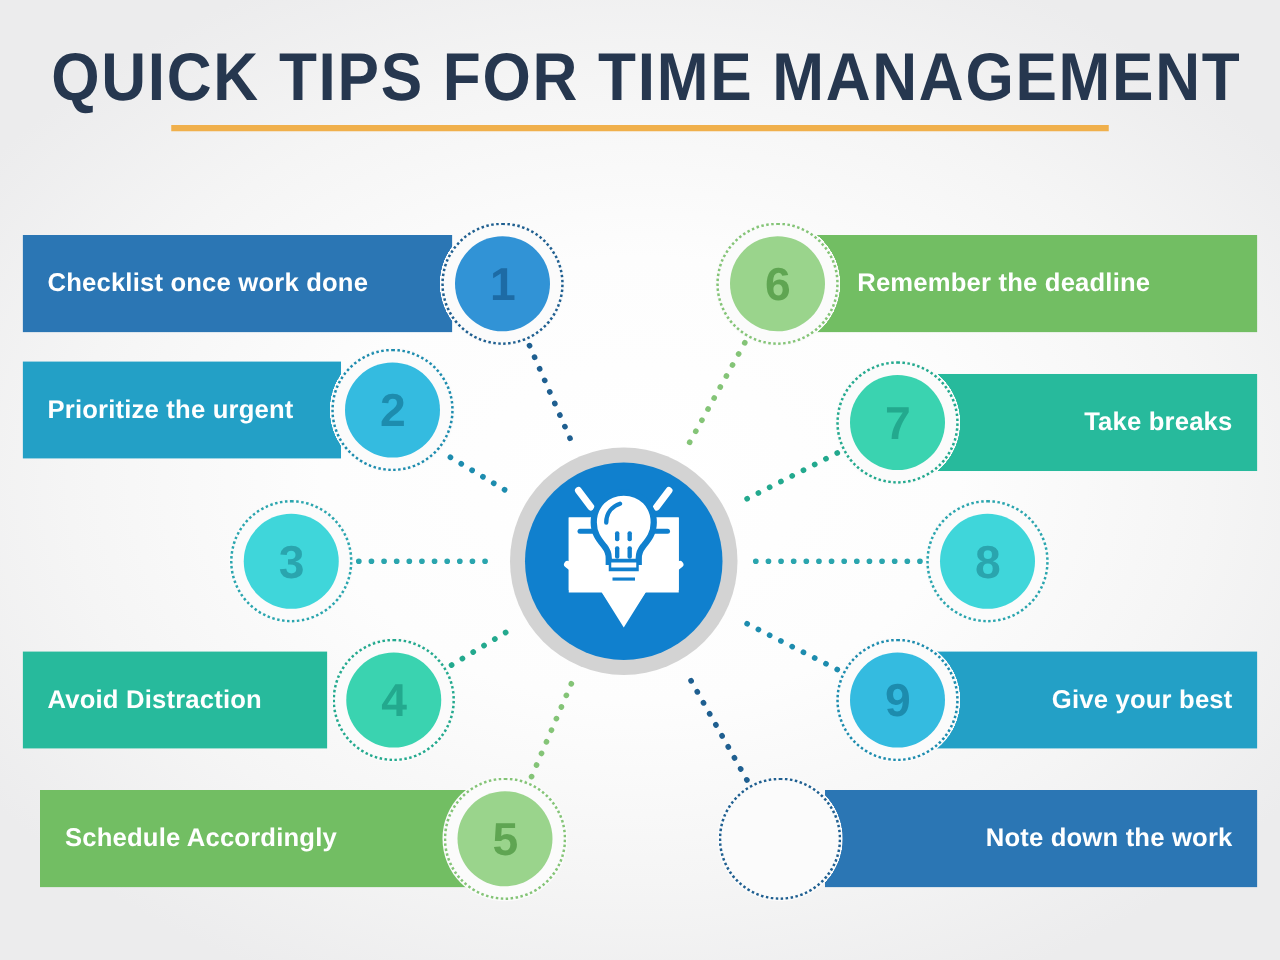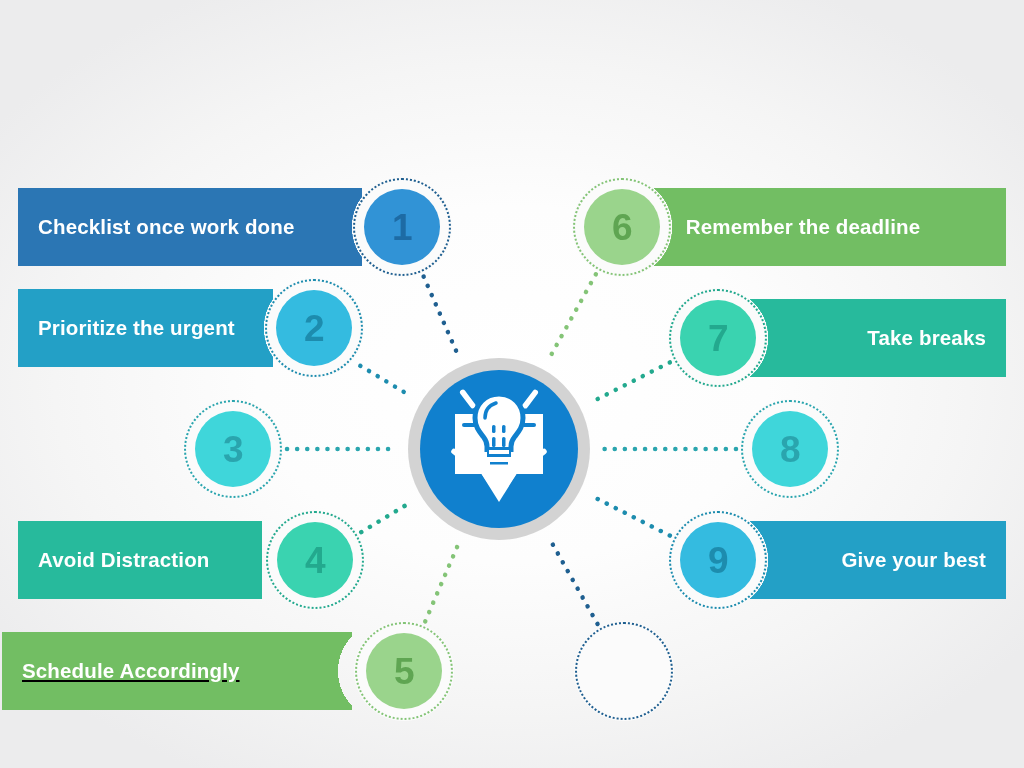--- a/index.html
+++ b/index.html
@@ -160,20 +160,24 @@
     font-size: 37px;
     line-height: 1;
     letter-spacing: -0.5px;
   }
 </style>
 </head>
 <body>
 
 <div id="infographic">
 
+  <div class="title-block">
+    <div class="title-text" style="color: rgb(38, 55, 79);">QUICK TIPS FOR TIME MANAGEMENT</div>
+    <div class="title-rule" style="background: rgb(240, 176, 76);"></div>
+  </div>
 
   <svg class="connector-layer" viewBox="0 0 1024 768" width="1024" height="768">
       <line x1="423.6208288989487" y1="276.482721809965" x2="457.35988508350624" y2="353.69994318080813" stroke="#1f5f90" stroke-width="4.5" stroke-linecap="round" stroke-dasharray="0.1 10"></line>
       <line x1="360.3046179884774" y1="365.78277079308646" x2="409.82073572589536" y2="395.4924414355372" stroke="#1d8cae" stroke-width="4.5" stroke-linecap="round" stroke-dasharray="0.1 10"></line>
       <line x1="287" y1="449" x2="395" y2="449" stroke="#2aa5ae" stroke-width="4.5" stroke-linecap="round" stroke-dasharray="0.1 10"></line>
       <line x1="361.2379664559307" y1="532.1064441488679" x2="409.9491016404298" y2="502.72092237995815" stroke="#23a98e" stroke-width="4.5" stroke-linecap="round" stroke-dasharray="0.1 10"></line>
       <line x1="425.2446494056229" y1="621.3546087573865" x2="458.084378922504" y2="544.6133460968853" stroke="#84c477" stroke-width="4.5" stroke-linecap="round" stroke-dasharray="0.1 10"></line>
       <line x1="595.8294947084983" y1="274.234570526125" x2="549.4024546354848" y2="358.0297160237592" stroke="#84c477" stroke-width="4.5" stroke-linecap="round" stroke-dasharray="0.1 10"></line>
       <line x1="669.8336154855568" y1="362.4130990004712" x2="591.7648886944831" y2="401.9821797027962" stroke="#23a98e" stroke-width="4.5" stroke-linecap="round" stroke-dasharray="0.1 10"></line>
       <line x1="736" y1="449" x2="603" y2="449" stroke="#2aa5ae" stroke-width="4.5" stroke-linecap="round" stroke-dasharray="0.1 10"></line>
@@ -221,21 +225,21 @@
         </div>
         <div class="num-wrap" style="left: 265px;">
           <div class="num-gap"></div>
           <div class="num-ring" style="border-color: rgb(35, 169, 142);"></div>
           <div class="num-circle" style="background: rgb(58, 211, 176);">
             <span class="num-text" style="color: rgb(35, 169, 142);">4</span>
           </div>
         </div>
       </div>
       <div class="row left" style="left: 0px; top: 632px; width: 1024px;">
-        <div class="bar" style="left: 2px; width: 350px; right: auto; background: rgb(114, 190, 99); mask-image: radial-gradient(50px at 386px 39px, transparent 0px, transparent 50px, rgb(0, 0, 0) 50px); text-decoration: underline;">
+        <div class="bar" style="left: 32px; width: 350px; right: auto; background: rgb(114, 190, 99); mask-image: radial-gradient(50px at 386px 39px, transparent 0px, transparent 50px, rgb(0, 0, 0) 50px);">
           <span class="bar-label">Schedule Accordingly</span>
         </div>
         <div class="num-wrap" style="left: 354px;">
           <div class="num-gap"></div>
           <div class="num-ring" style="border-color: rgb(132, 196, 119);"></div>
           <div class="num-circle" style="background: rgb(154, 212, 140);">
             <span class="num-text" style="color: rgb(95, 165, 82);">5</span>
           </div>
         </div>
       </div>
@@ -278,20 +282,23 @@
         </div>
         <div class="num-wrap" style="left: 668px;">
           <div class="num-gap"></div>
           <div class="num-ring" style="border-color: rgb(29, 140, 174);"></div>
           <div class="num-circle" style="background: rgb(52, 187, 224);">
             <span class="num-text" style="color: rgb(29, 140, 174);">9</span>
           </div>
         </div>
       </div>
       <div class="row right" style="left: 0px; top: 632px; width: 1024px;">
+        <div class="bar" style="left: 660px; width: 346px; right: auto; background: rgb(43, 118, 180); mask-image: radial-gradient(50px at -36px 39px, transparent 0px, transparent 50px, rgb(0, 0, 0) 50px);">
+          <span class="bar-label">Note down the work</span>
+        </div>
         <div class="num-wrap" style="left: 574px;">
           <div class="num-gap"></div>
           <div class="num-ring" style="border-color: rgb(31, 95, 144);"></div>
         </div>
       </div>
     </div>
 
   <div class="hub-ring" style="background: rgb(211, 211, 211);"></div>
   <div class="hub-core" style="background: rgb(16, 128, 206);"></div>
   <svg class="hub-icon" viewBox="0 0 100 122">

